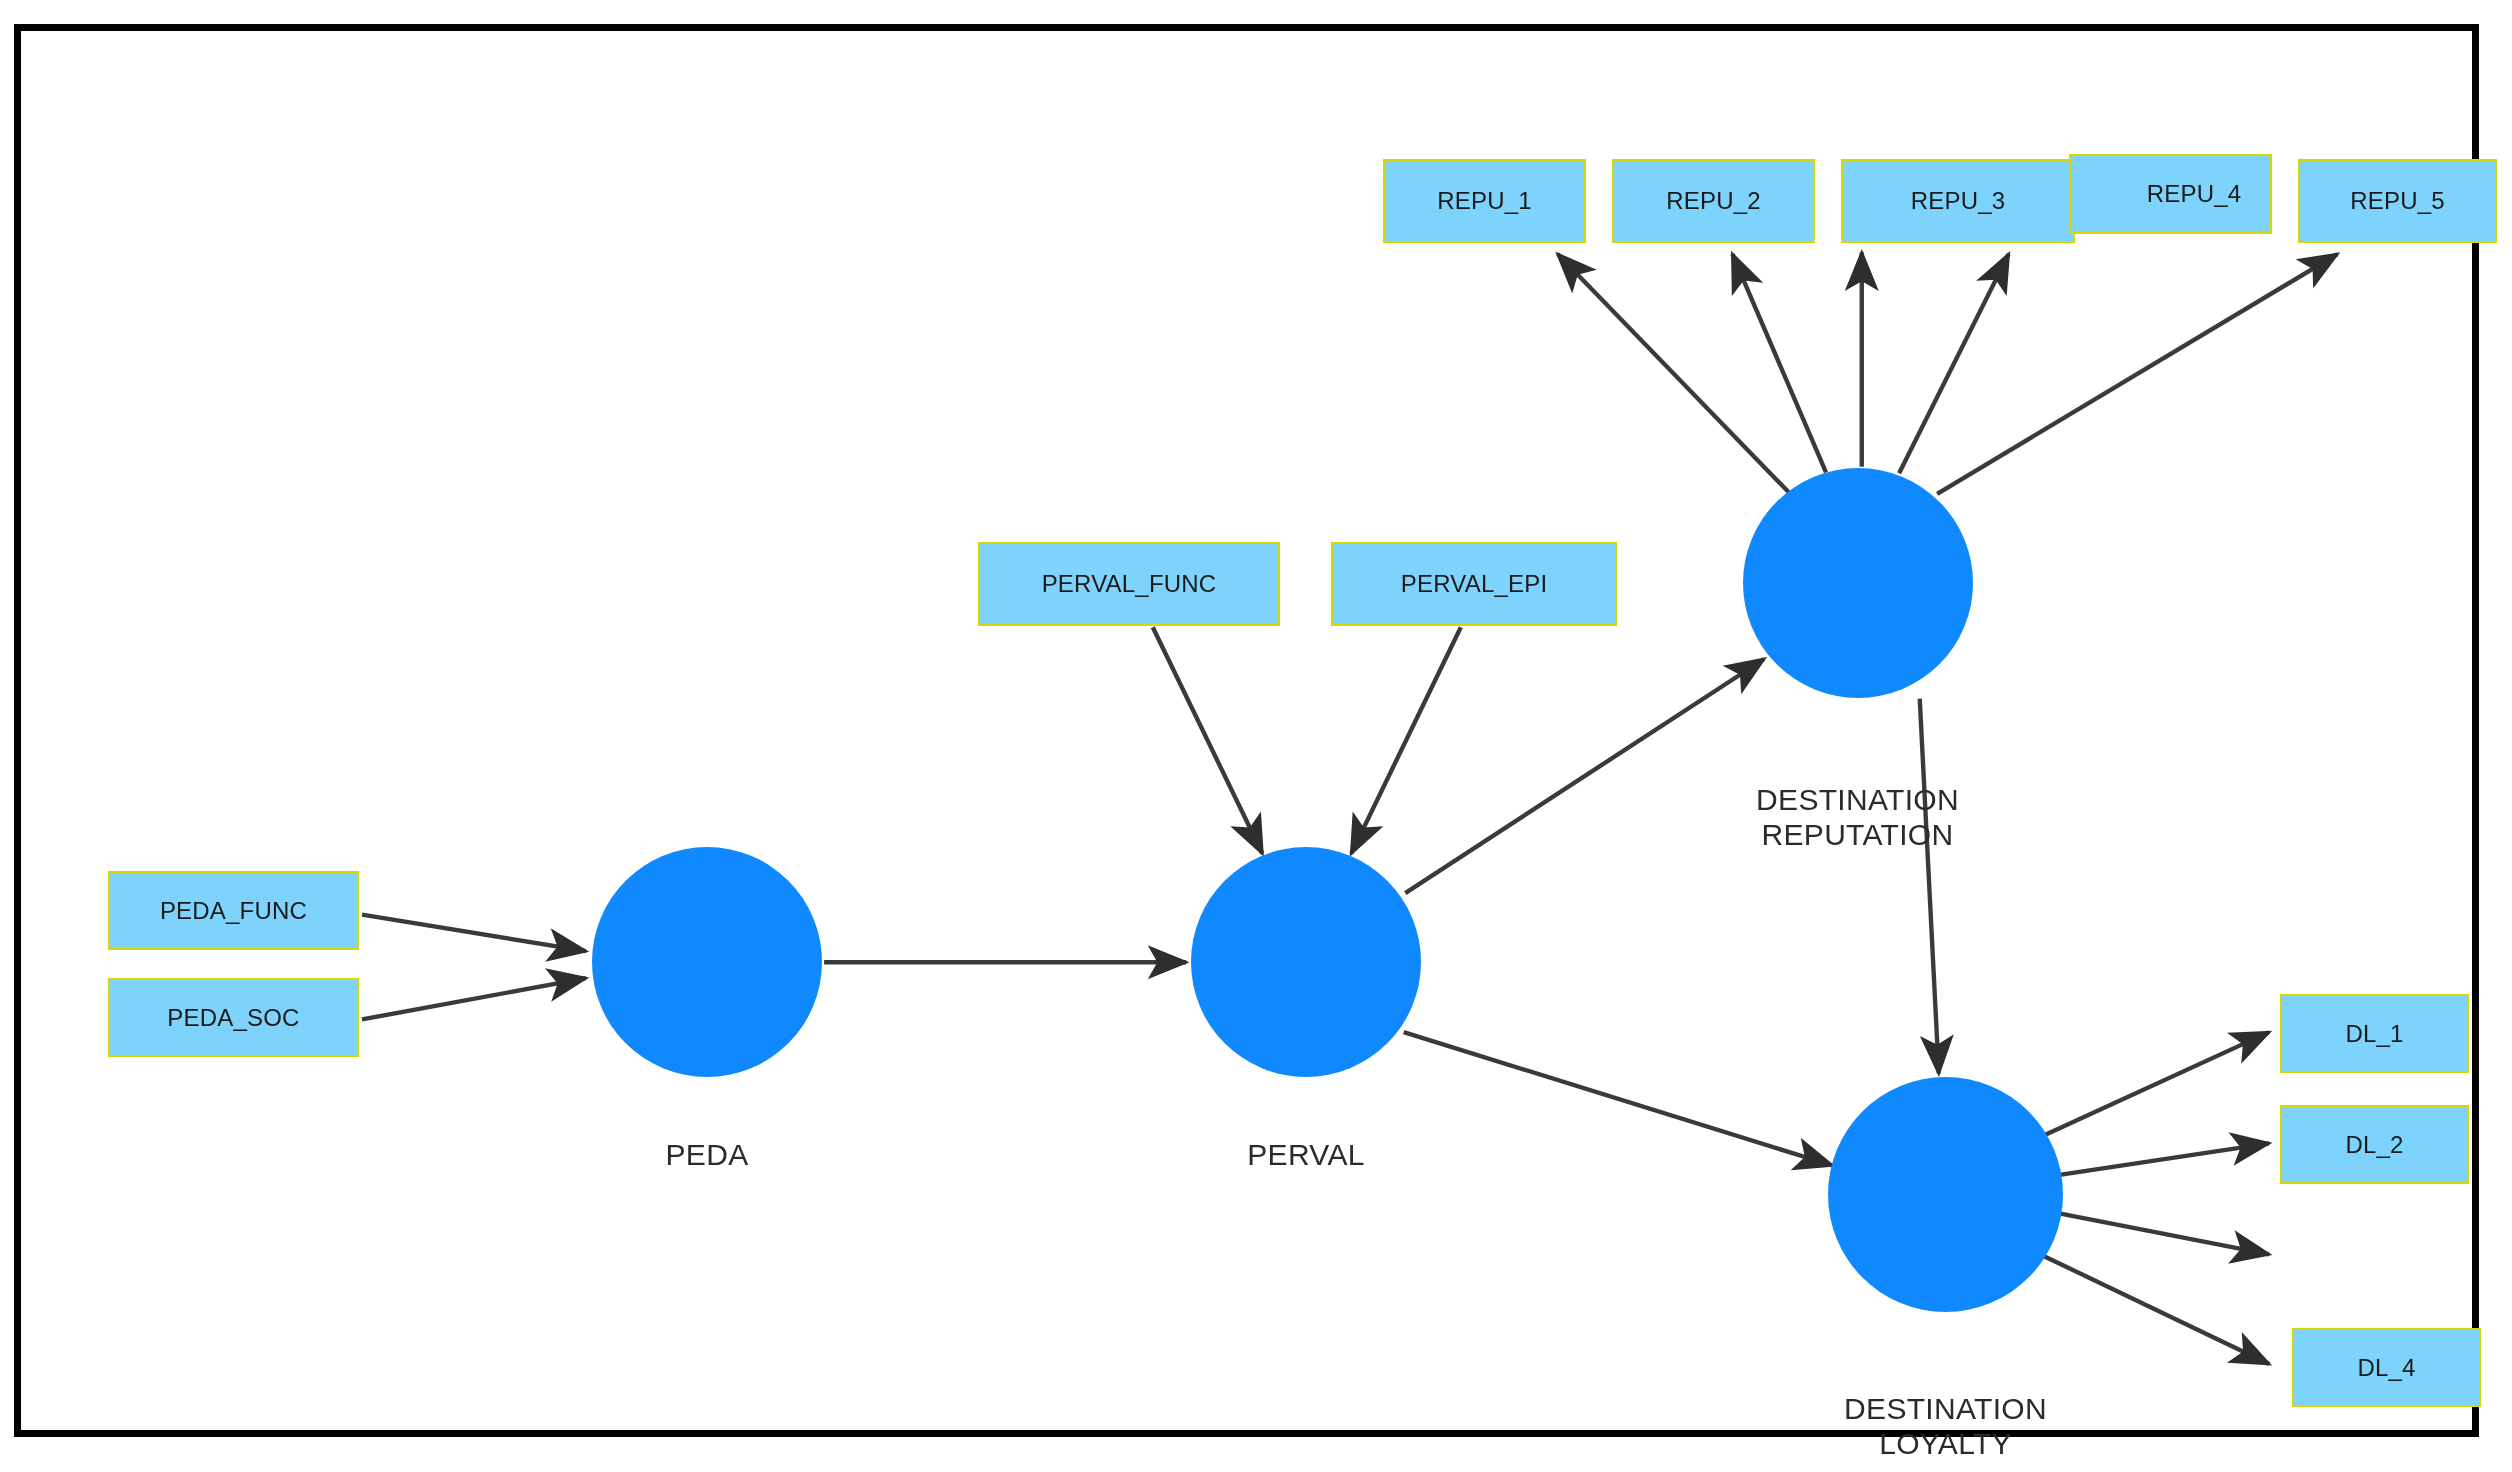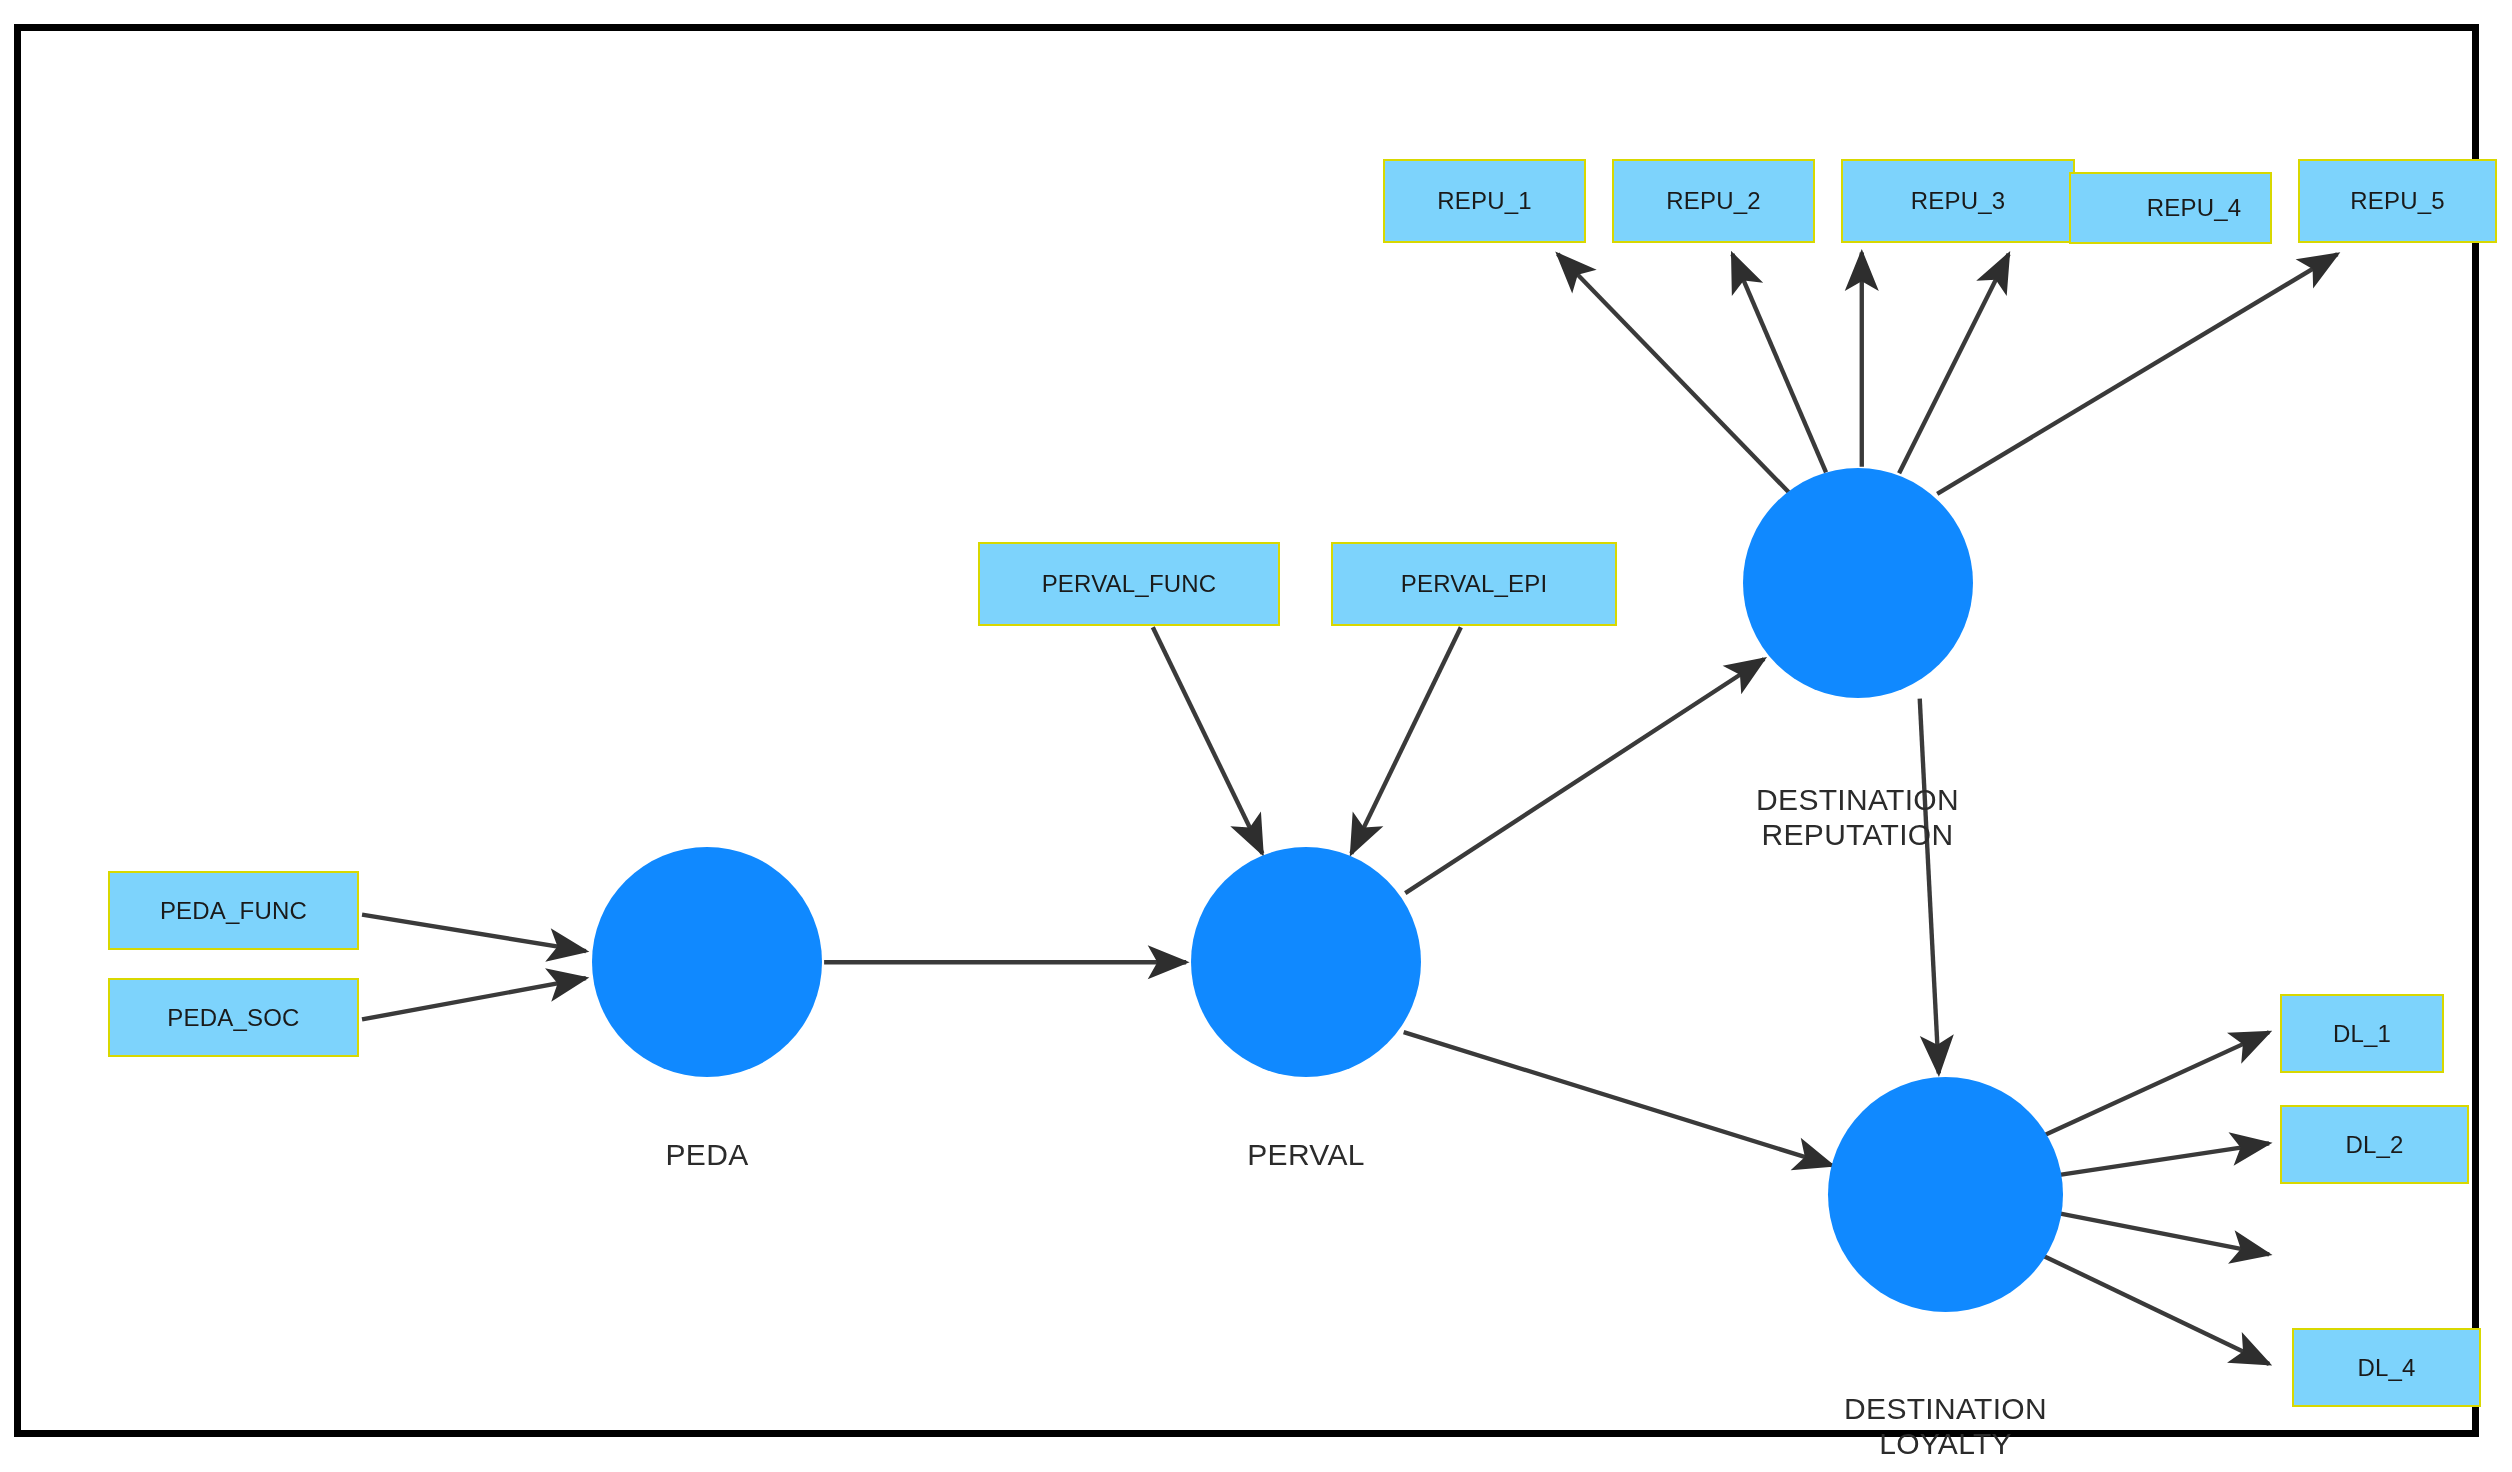--- a/index.html
+++ b/index.html
@@ -117,26 +117,26 @@
   <div class="node-label" style="left:1691px; top:737px; width:333px;">DESTINATION
 REPUTATION</div>
 
   <div class="node-circle" style="left:1828px; top:1077px; width:235px; height:235px;"></div>
   <div class="node-label" style="left:1779px; top:1346px; width:333px;">DESTINATION
 LOYALTY</div>
 
   <div class="ind-box" style="left:1383px; top:159px; width:203px; height:84px;">REPU_1</div>
   <div class="ind-box" style="left:1612px; top:159px; width:203px; height:84px;">REPU_2</div>
   <div class="ind-box" style="left:1841px; top:159px; width:234px; height:84px;">REPU_3</div>
-  <div class="ind-box" style="left:2069px; top:172px; width:203px; height:72px;padding-left:47px;">REPU_4</div>
+  <div class="ind-box" style="left:2069px; top:154px; width:203px; height:80px;padding-left:47px;">REPU_4</div>
   <div class="ind-box" style="left:2298px; top:159px; width:199px; height:84px;">REPU_5</div>
 
   <div class="ind-box" style="left:978px; top:542px; width:302px; height:84px;">PERVAL_FUNC</div>
   <div class="ind-box" style="left:1331px; top:542px; width:286px; height:84px;">PERVAL_EPI</div>
 
   <div class="ind-box" style="left:108px; top:978px; width:251px; height:79px;">PEDA_SOC</div>
   <div class="ind-box" style="left:108px; top:871px; width:251px; height:79px;">PEDA_FUNC</div>
 
-  <div class="ind-box" style="left:2280px; top:994px; width:164px; height:79px;">DL_1</div>
+  <div class="ind-box" style="left:2280px; top:994px; width:189px; height:79px;">DL_1</div>
   <div class="ind-box" style="left:2280px; top:1105px; width:189px; height:79px;">DL_2</div>
   <div class="ind-box" style="left:2280px; top:1328px; width:189px; height:79px;margin-left:12px;">DL_4</div>
 </div>
 
 
 </body></html>

